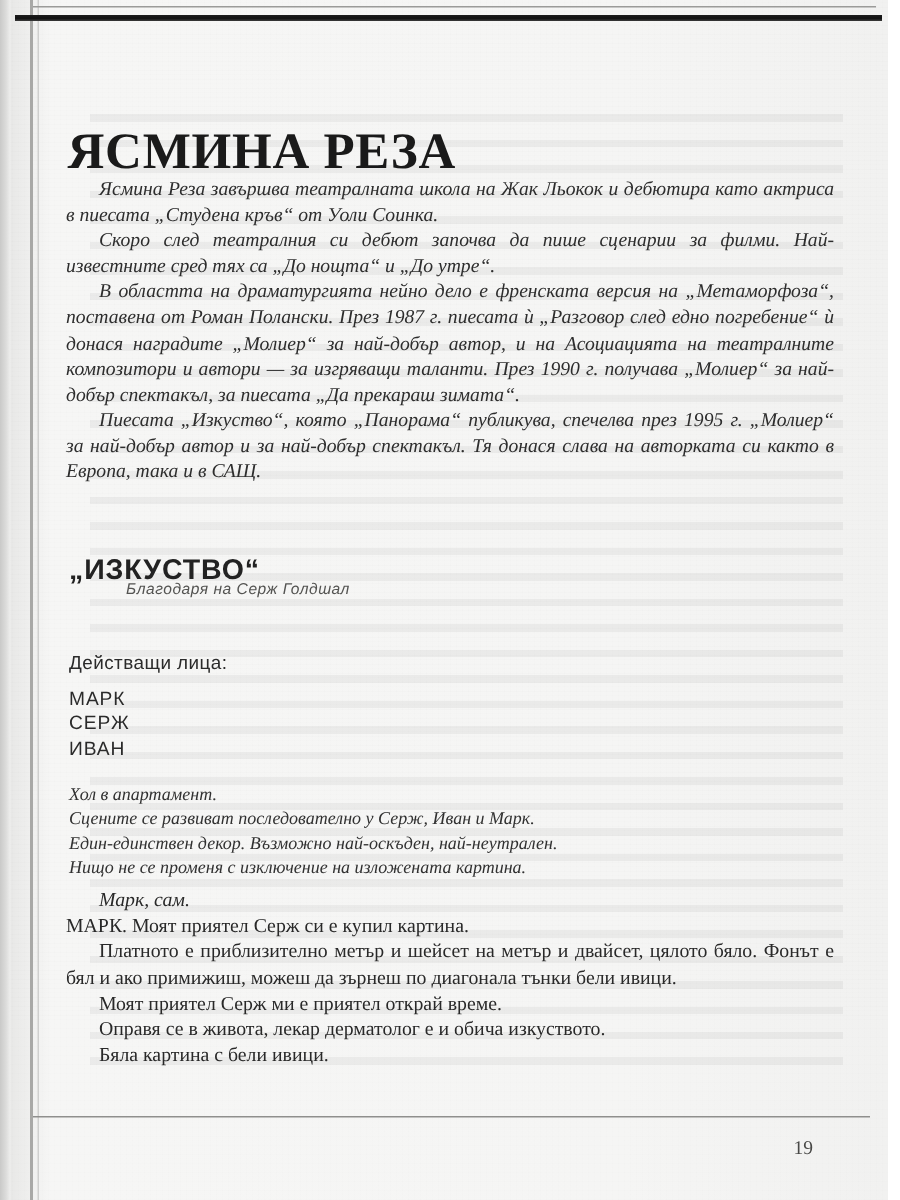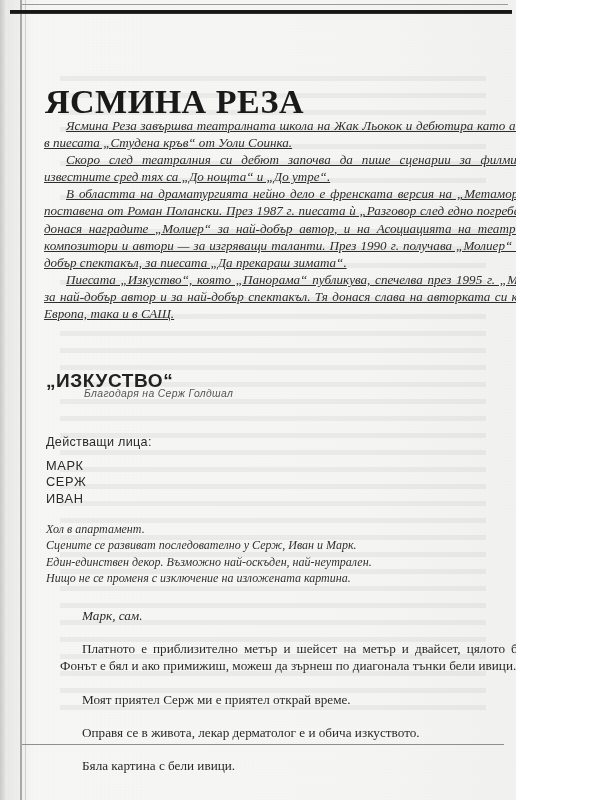--- a/index.html
+++ b/index.html
@@ -3,21 +3,21 @@
 <meta charset="utf-8">
 <style>
   html, body {
     margin: 0;
     padding: 0;
     background: #ffffff;
   }
 
   #page {
     position: relative;
-    width: 516px;
+    width: 592px;
     height: 800px;
     overflow: hidden;
     background: #84cc16;
     font-family: "Liberation Serif", "DejaVu Serif", serif;
     color: #2b2b2b;
   }
 
   
   #paper-tint {
     position: absolute;
@@ -111,21 +111,20 @@
     font-style: italic;
     font-size: 13.1px;
     line-height: 17.1px;
     text-align: justify;
     text-justify: inter-word;
     color: #2f2f2f;
   }
   .bio p {
     margin: 0;
     text-indent: 22px;
-    text-decoration: underline;
   }
   .bio p:last-child { text-align: justify; }
 
   .play-title {
     position: absolute;
     left: 2px;
     top: 354px;
     font-family: "Liberation Sans", "DejaVu Sans", sans-serif;
     font-size: 19px;
     letter-spacing: .6px;
@@ -187,21 +186,21 @@
     width: 512px;
     font-size: 13.2px;
     line-height: 17.2px;
     color: #2b2b2b;
   }
   .scene .direction {
     font-style: italic;
     text-indent: 22px;
   }
   .scene p {
-    margin: 16px;
+    margin: 0;
     text-align: justify;
     text-justify: inter-word;
     text-indent: 22px;
   }
   .scene p.flush { text-indent: 0; }
 
   .folio {
     position: absolute;
     left: 0;
     top: 757px;
@@ -258,20 +257,21 @@
 
     <div class="stage-note">
       <div>Хол в апартамент.</div>
       <div>Сцените се развиват последователно у Серж, Иван и Марк.</div>
       <div>Един-единствен декор. Възможно най-оскъден, най-неутрален.</div>
       <div>Нищо не се променя с изключение на изложената картина.</div>
     </div>
 
     <div class="scene">
       <p class="direction">Марк, сам.</p>
+      <p class="flush">МАРК. Моят приятел Серж си е купил картина.</p>
       <p>Платното е приблизително метър и шейсет на метър и двайсет, цялото бяло. Фонът е бял и ако примижиш, можеш да зърнеш по диагонала тънки бели ивици.</p>
       <p>Моят приятел Серж ми е приятел открай време.</p>
       <p>Оправя се в живота, лекар дерматолог е и обича изкуството.</p>
       <p>Бяла картина с бели ивици.</p>
     </div>
 
     <div class="folio">19</div>
 
   </div>
 </div>

